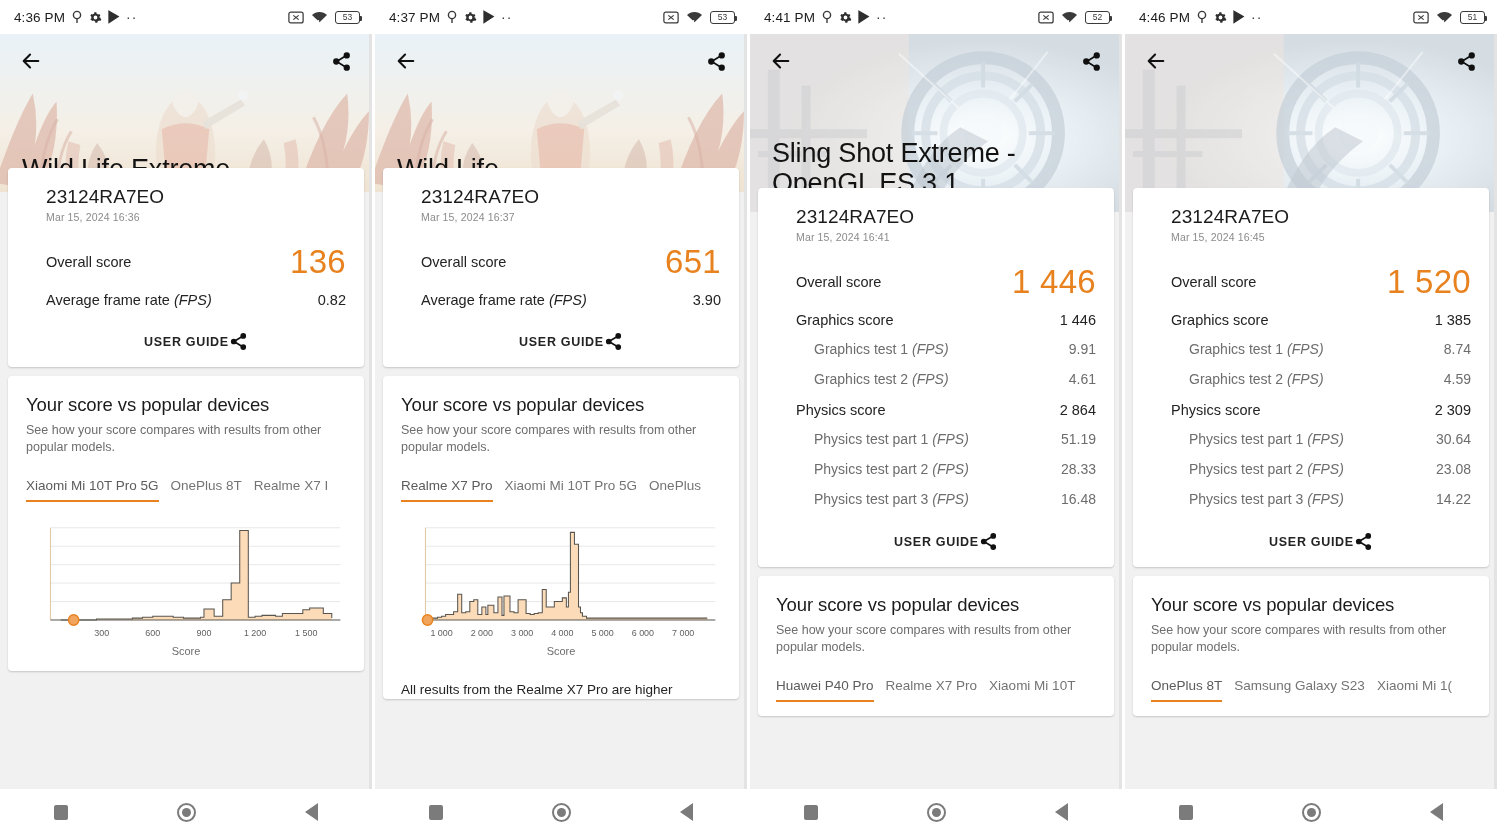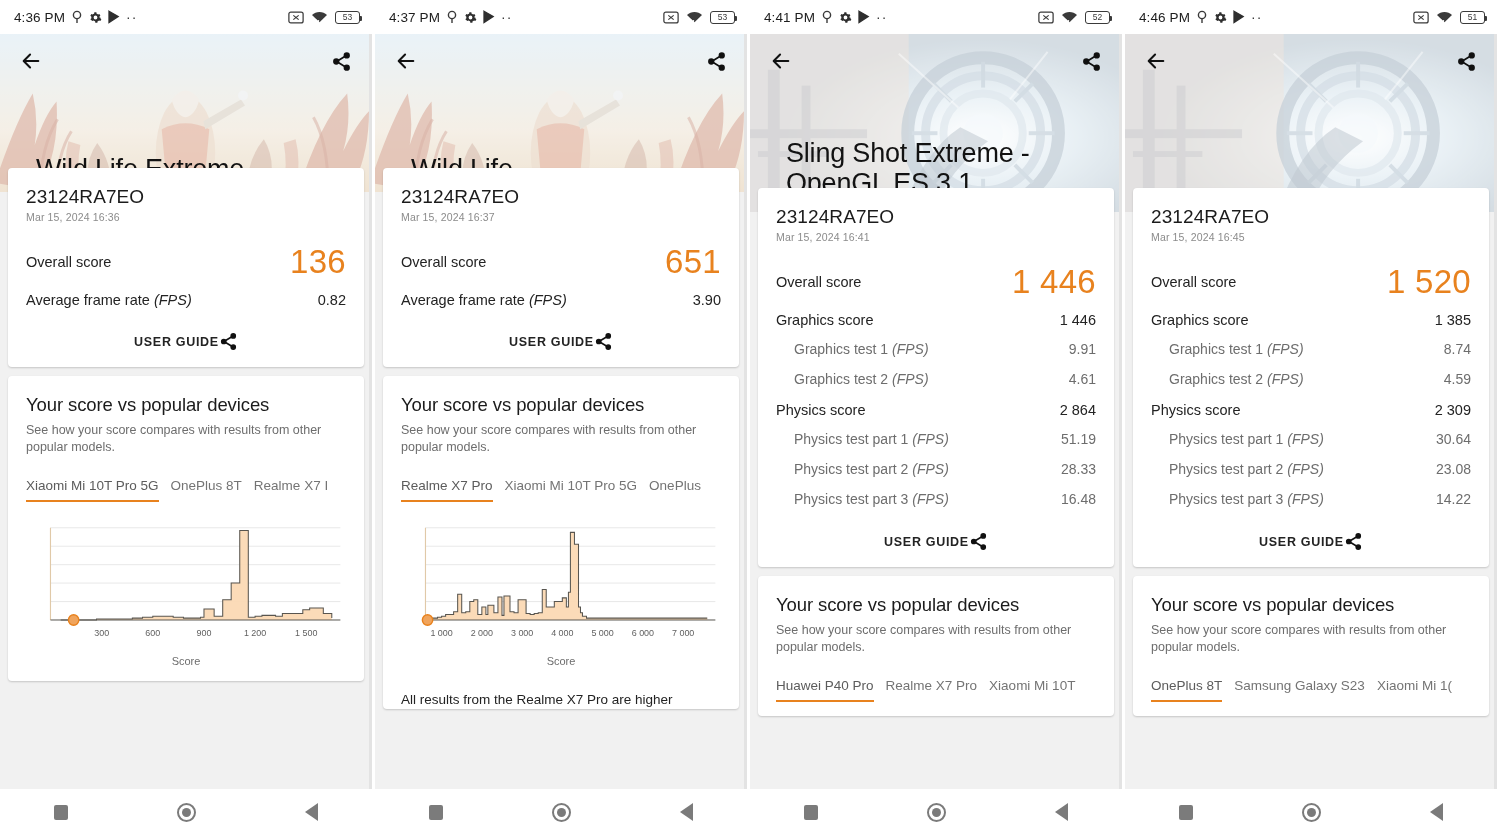--- a/index.html
+++ b/index.html
@@ -45,35 +45,35 @@
   
   .hero { position: relative; height: 158px; overflow: hidden; }
   .hero.tall { height: 178px; }
   .hero-bg { position: absolute; inset: 0; }
   .hero-bar {
     position: absolute; top: 0; left: 0; right: 0; height: 54px;
     display: flex; align-items: center; justify-content: space-between;
     padding: 0 20px; z-index: 5;
   }
   .hero-title {
-    position: absolute; left: 36px; right: 26px; bottom: 8px;
+    position: absolute; left: 22px; right: 26px; bottom: 8px;
     font-size: 27px; font-weight: 400; color: #121212; line-height: 1.12;
     letter-spacing: -0.2px; z-index: 4;
   }
   .hero-title.two-line { bottom: 14px; font-size: 27px; }
 
   .icon-btn { cursor: pointer; display:inline-flex; }
 
   
   .card {
     background: #ffffff; margin: 0 8px 9px 8px;
     border-radius: 4px; box-shadow: 0 1px 2px rgba(0,0,0,.18);
     position: relative; z-index: 10;
   }
-  .card.first { margin-top: -24px; }
+  .card.first { margin-top: -24px; padding-left: 20px; }
   .card-pad { padding: 18px 18px 14px 18px; }
 
   .dev-name { font-size: 19px; color: #1b1b1b; font-weight: 400; letter-spacing: .1px; }
   .dev-date { font-size: 10.5px; color: #8b8b8b; margin-top: 3px; letter-spacing: .15px; }
 
   .rows { margin-top: 20px; }
   .row {
     display: flex; align-items: baseline; justify-content: space-between;
     padding: 6px 0; min-height: 30px;
   }
@@ -108,21 +108,21 @@
     white-space: nowrap; overflow: hidden;
   }
   .tab {
     font-size: 13.5px; color: #747474; padding-bottom: 7px;
     border-bottom: 2.5px solid transparent; cursor: pointer;
   }
   .tab.active { color: #5c5c5c; border-bottom-color: #e8821e; }
 
   .chartwrap { margin-top: 22px; position: relative; }
   .chart-svg { display: block; width: 100%; }
-  .xlabel { text-align: center; font-size: 11px; color: #6d6d6d; margin-top: 11px; }
+  .xlabel { text-align: center; font-size: 11px; color: #6d6d6d; margin-top: 1px; }
   .footnote {
     font-size: 13.5px; color: #232323; padding: 10px 18px 0 18px;
     line-height: 1.3; white-space: nowrap; overflow: hidden;
   }
 
   
   .navbar {
     position: absolute; left: 0; right: 0; bottom: 0; height: 46px;
     background: #ffffff; display: flex; align-items: center;
     justify-content: space-around; z-index: 40;

